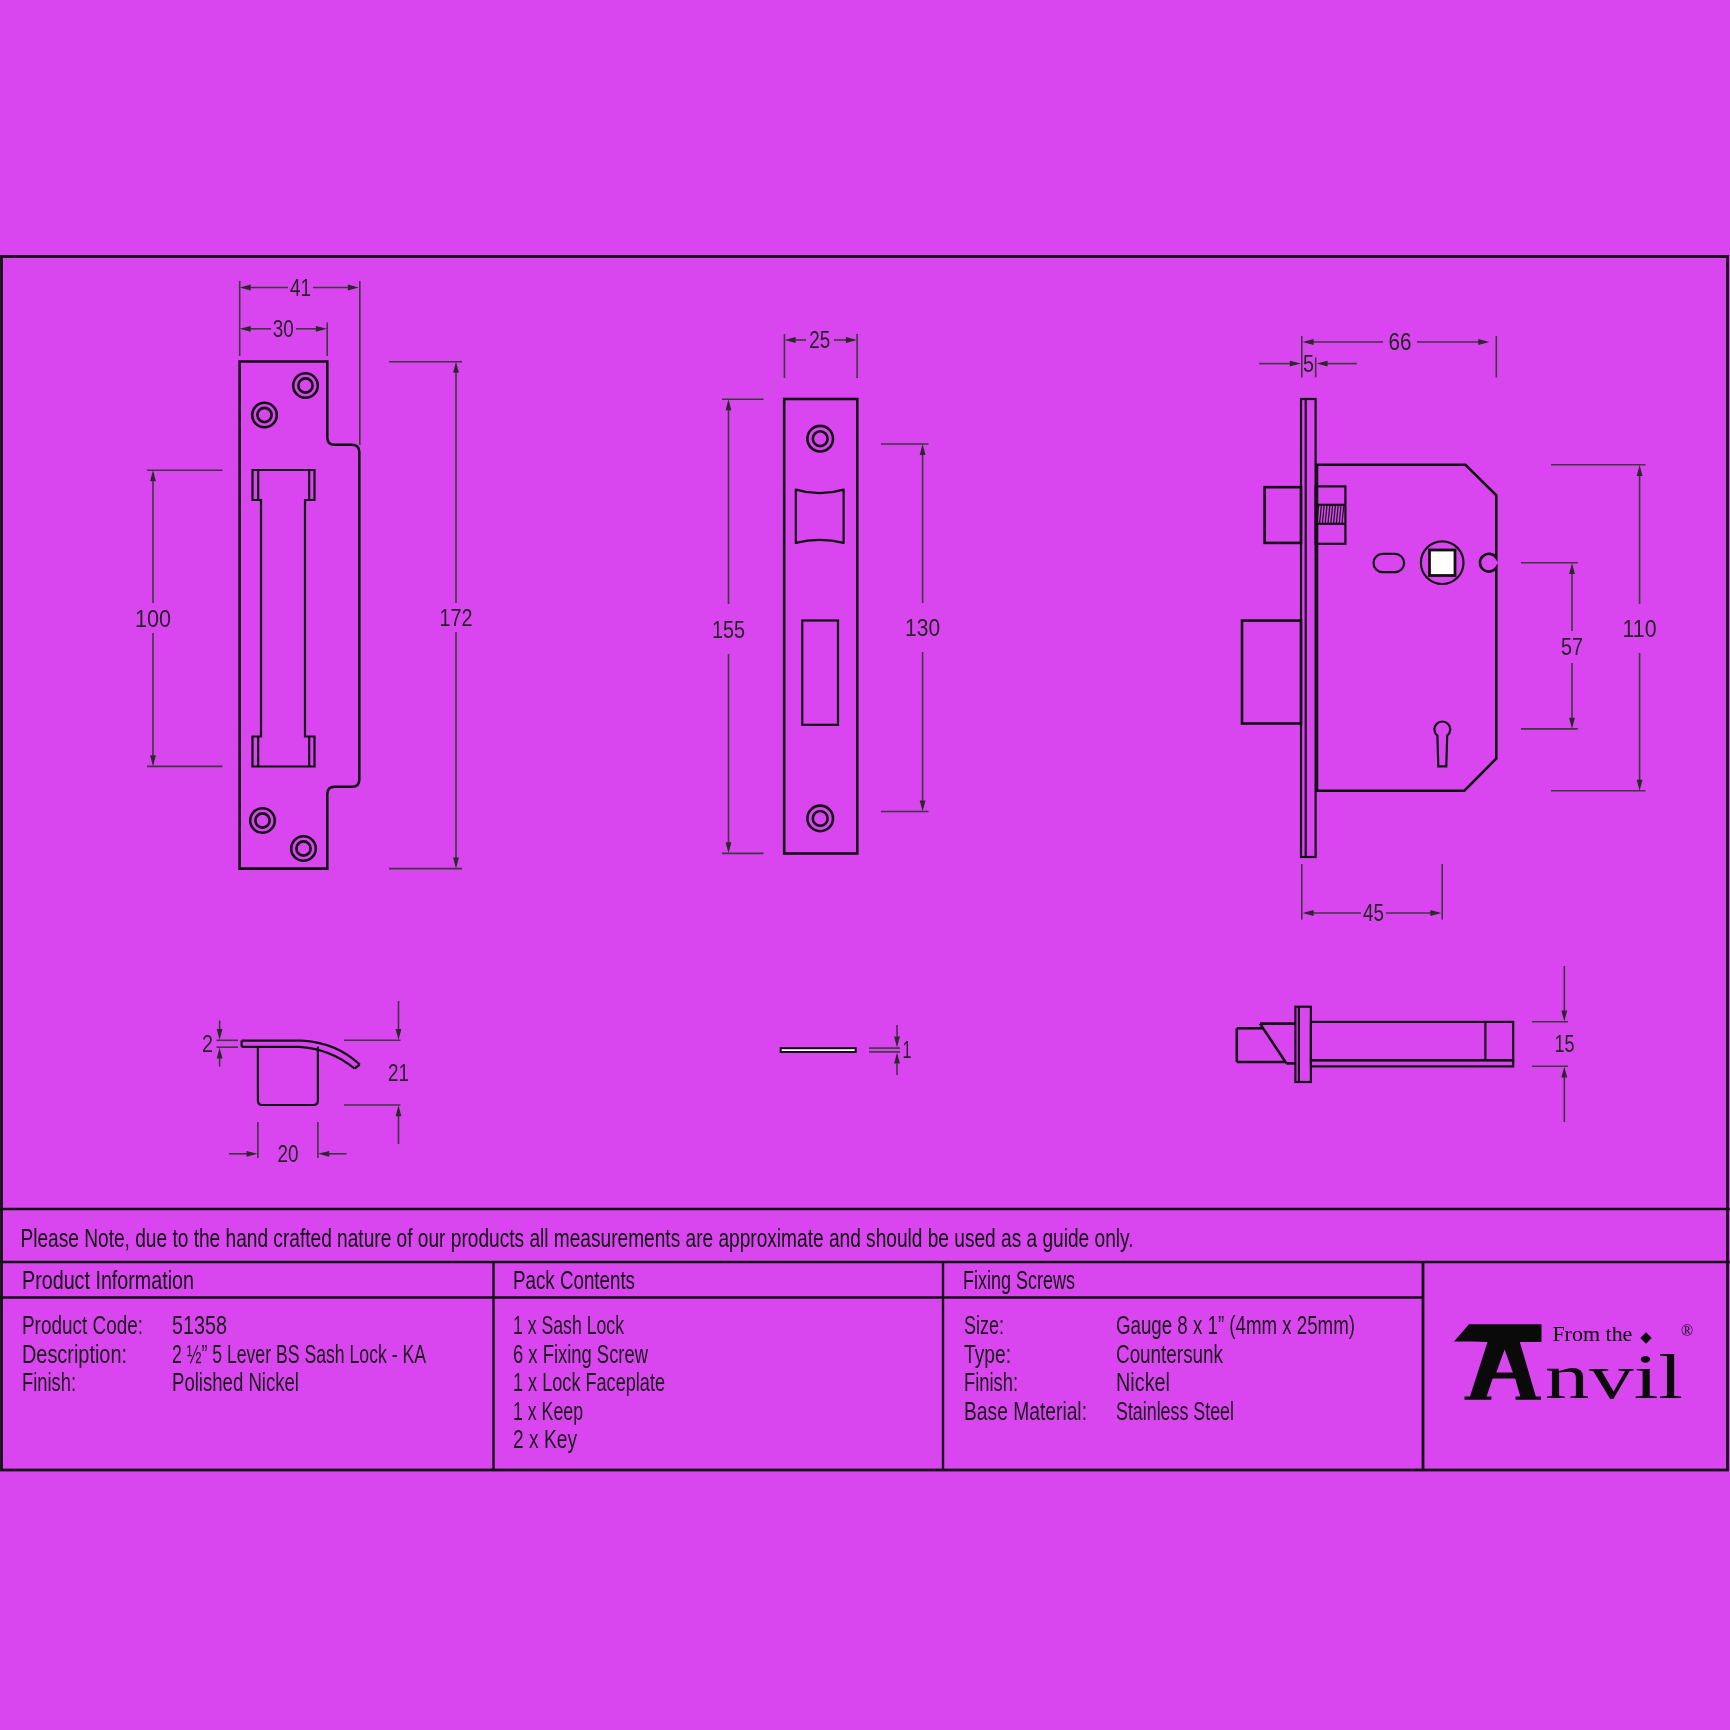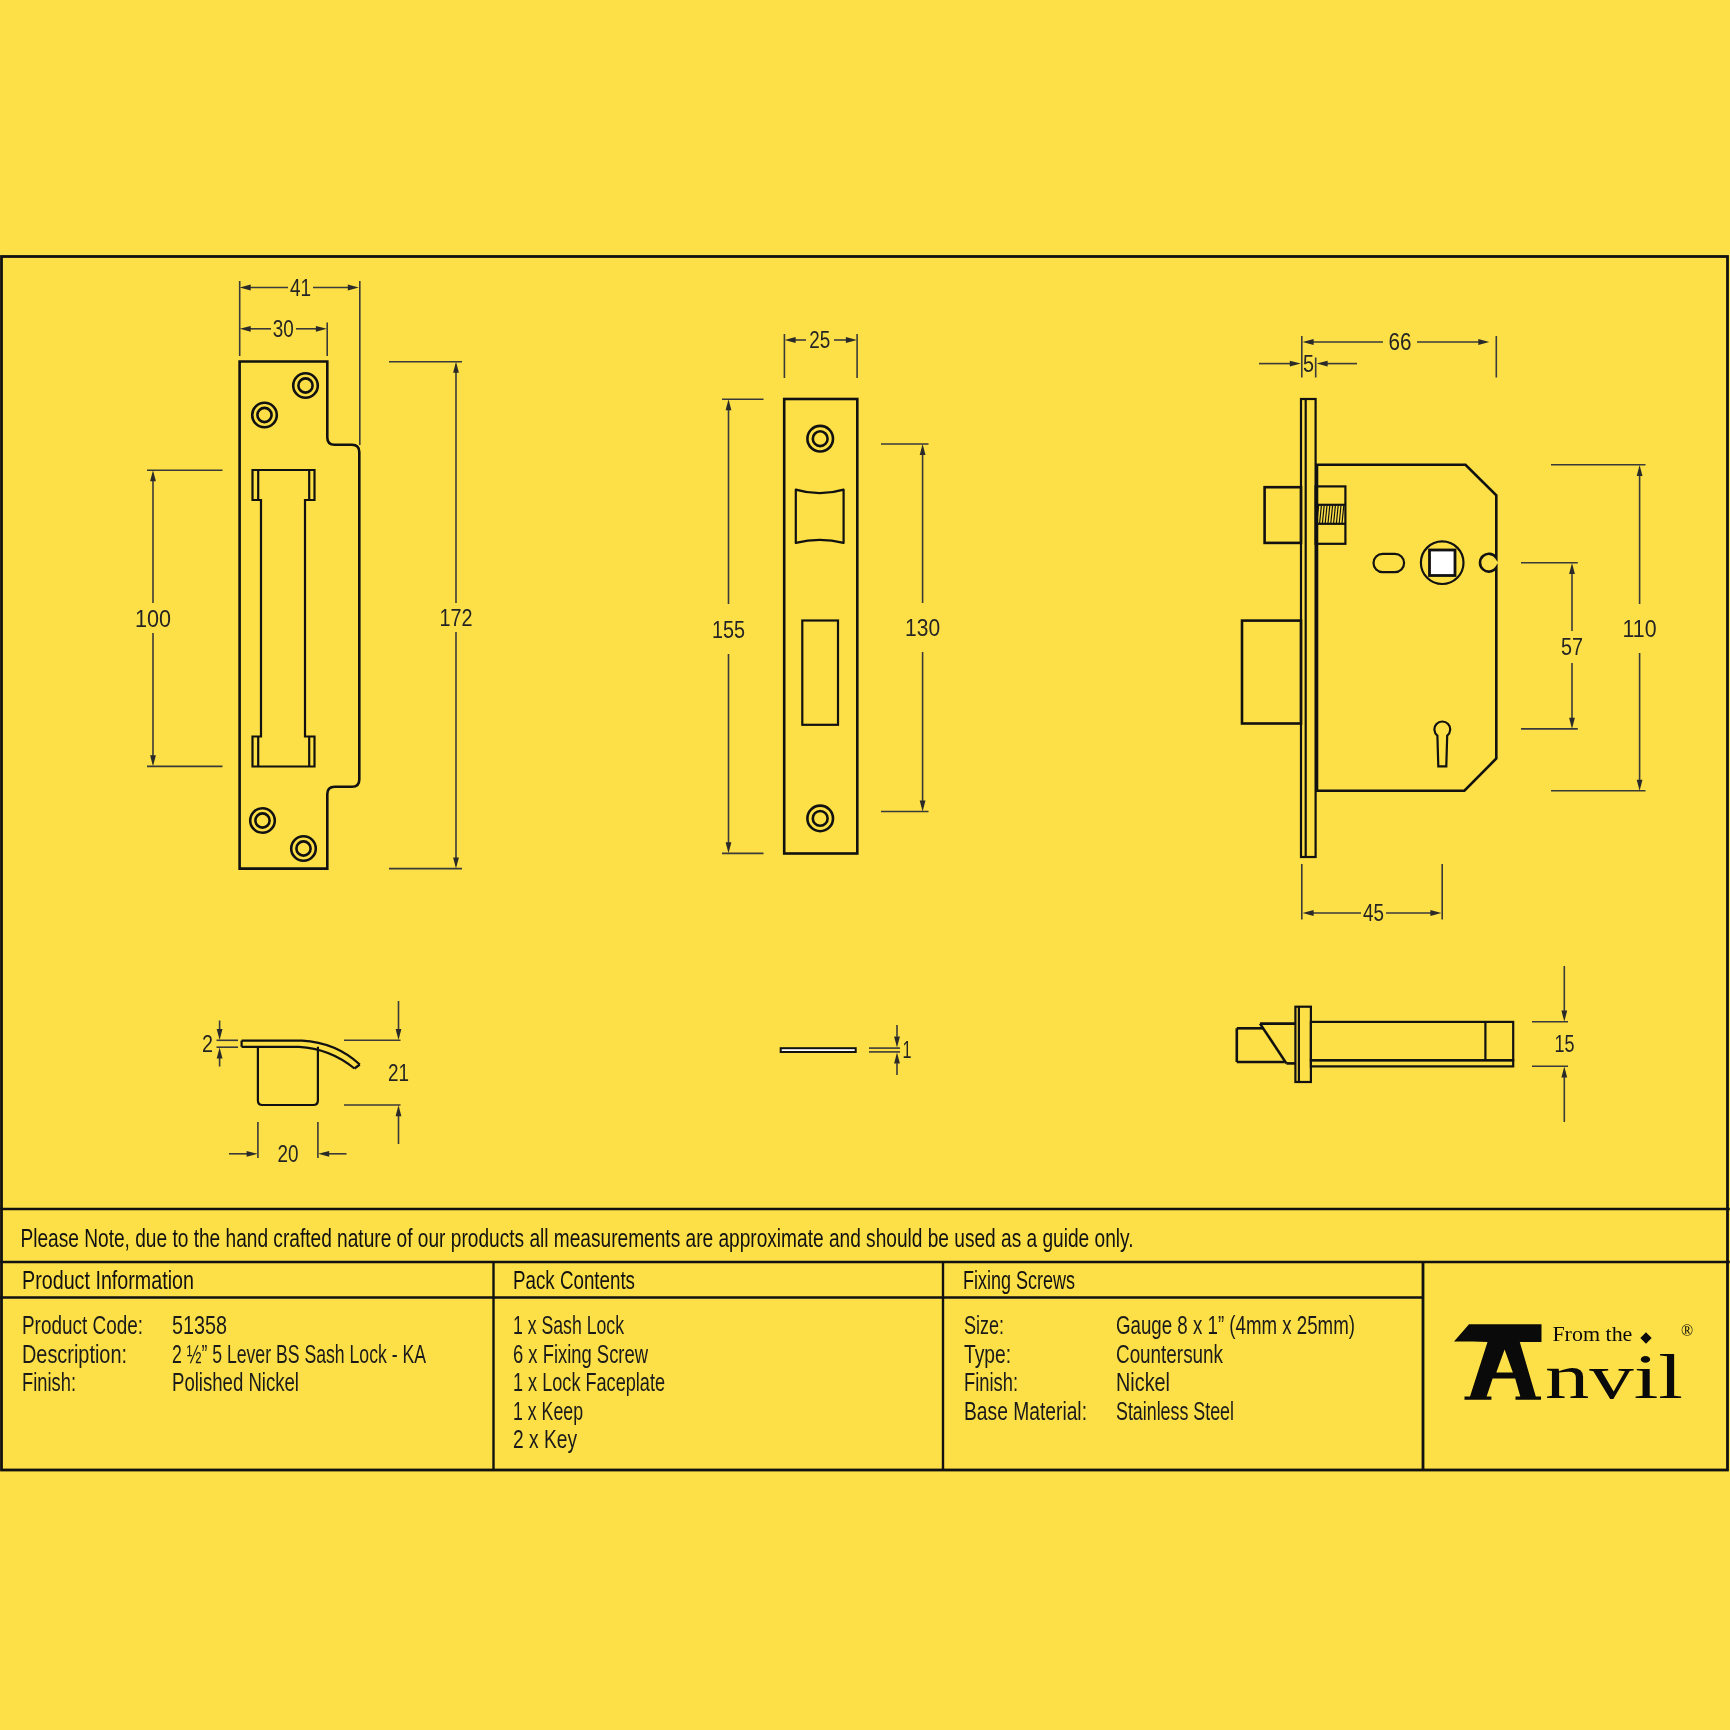--- a/index.html
+++ b/index.html
@@ -1,16 +1,16 @@
 <!DOCTYPE html>
 <html><head>
 <meta charset="utf-8">
 <style>
 html,body{margin:0;padding:0;background:#ffffff}
-#page{position:relative;width:1730px;height:1730px;background:#fde047}
+#page{position:relative;width:1730px;height:1730px;background:#d946ef}
 svg{display:block}
 text{font-family:"Liberation Sans",sans-serif;fill:#1a1a1a}
 .d{font-size:23px;fill:#242424}
 .t{font-size:25px;fill:#111}
 .o{stroke:#111;stroke-width:2.6;fill:none}
 .o2{stroke:#111;stroke-width:2.2;fill:none}
 .dim{stroke:#3a3a3a;stroke-width:1.6;fill:none}
 .ar{fill:#2a2a2a;stroke:none}
 .tb{stroke:#111;stroke-width:2.4;fill:none}
 .serif{font-family:"Liberation Serif",serif;fill:#0a0a0a}

